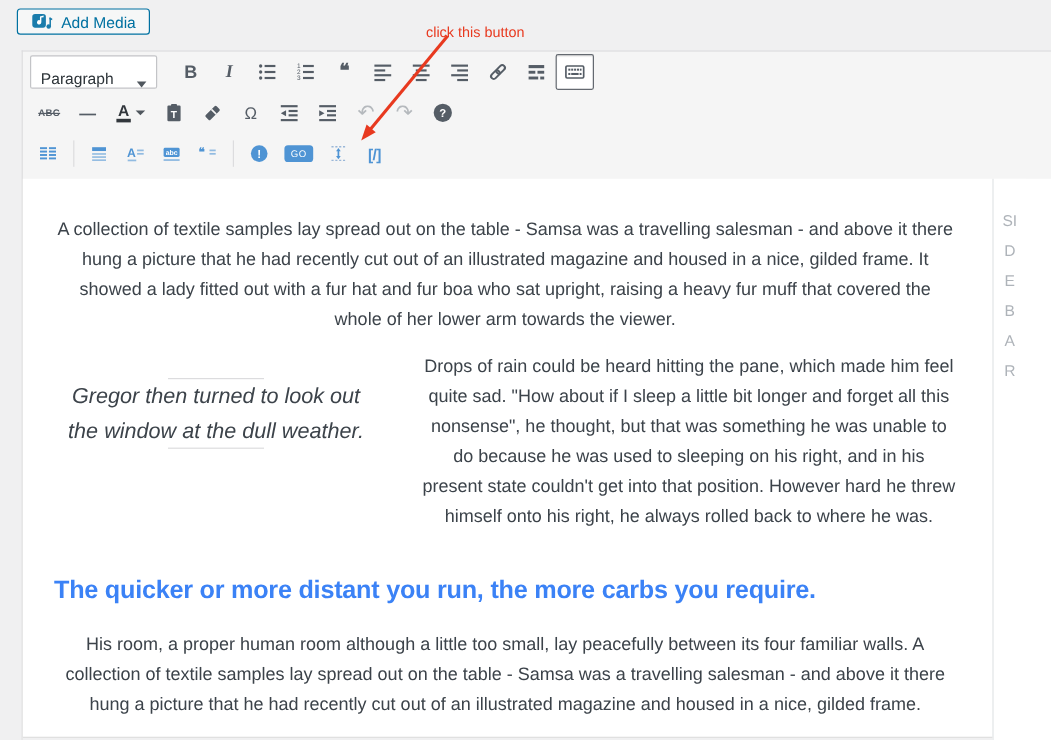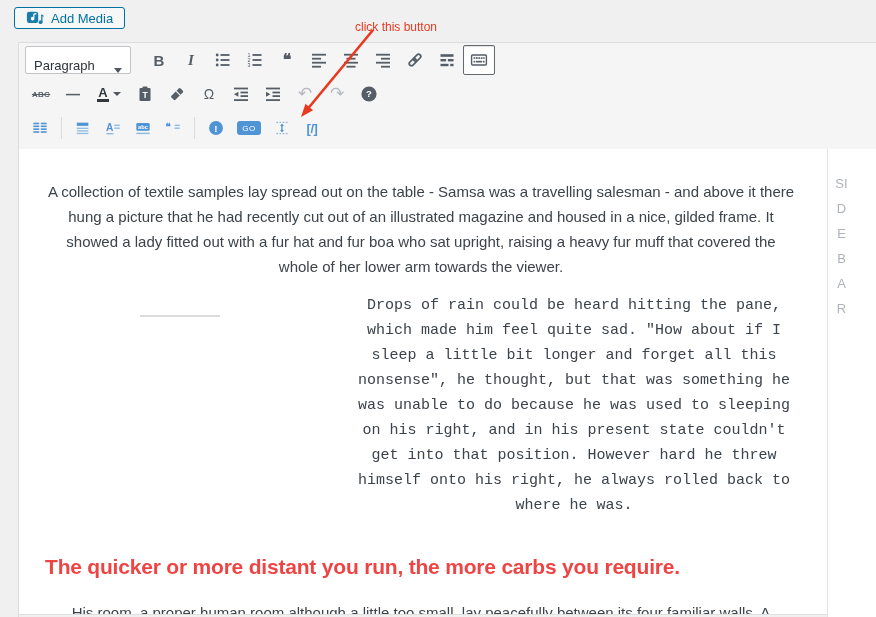--- a/index.html
+++ b/index.html
@@ -60,22 +60,22 @@
   .content-row{display:flex;height:469px;background:#fff;}
   .content{
     width:808px;box-sizing:border-box;padding:30px 30px 0 26px;
     font-size:15px;line-height:25px;color:#3c434a;cursor:text;position:relative;
   }
   .content p{margin:0;text-align:center;}
   .two-col{display:flex;margin-top:14px;}
   .pullquote{width:270px;flex:none;margin-top:22px;}
   .pq-rule{border:0;border-top:1px solid #dcdcde;width:80px;margin:0 auto;}
   .pq-text{font-style:italic;font-size:18px;line-height:28.5px;text-align:center;margin:22px 0 20px;color:#3c434a;}
-  .col-right{flex:1;margin-left:36px;font-family:Liberation Mono, monospace;}
-  .content h2{font-size:21px;line-height:26px;font-weight:700;color:#ef4444;margin:36px 0 20px;letter-spacing:-.2px;}
+  .col-right{flex:1;margin-left:36px;}
+  .content h2{font-size:21px;line-height:26px;font-weight:700;color:#3b82f6;margin:36px 0 20px;letter-spacing:-.2px;}
   .bottom-edge{position:absolute;left:0;bottom:0;width:808px;height:3px;background:#f0f0f1;border-top:1px solid #e0e0e0;}
   .fake-sidebar{
     width:28px;box-sizing:border-box;background:#fff;border-left:1px solid #e2e4e7;
     padding-top:22px;text-align:center;color:#aeb3b9;font-size:13px;line-height:25px;
   }
   .sidebar-label{width:14px;margin:0 auto;word-break:break-all;}
 </style>
 </head>
 <body>
 
@@ -350,20 +350,21 @@
       </button>
     </div>
   </div>
 
   <div class="content-row">
     <div class="content">
       <p>A collection of textile samples lay spread out on the table - Samsa was a travelling salesman - and above it there hung a picture that he had recently cut out of an illustrated magazine and housed in a nice, gilded frame. It showed a lady fitted out with a fur hat and fur boa who sat upright, raising a heavy fur muff that covered the whole of her lower arm towards the viewer.</p>
       <div class="two-col">
         <div class="pullquote">
           <hr class="pq-rule">
+          <p class="pq-text">Gregor then turned to look out the window at the dull weather.</p>
           <hr class="pq-rule">
         </div>
         <div class="col-right">
           <p>Drops of rain could be heard hitting the pane, which made him feel quite sad. "How about if I sleep a little bit longer and forget all this nonsense", he thought, but that was something he was unable to do because he was used to sleeping on his right, and in his present state couldn't get into that position. However hard he threw himself onto his right, he always rolled back to where he was.</p>
         </div>
       </div>
       <h2>The quicker or more distant you run, the more carbs you require.</h2>
       <p>His room, a proper human room although a little too small, lay peacefully between its four familiar walls. A collection of textile samples lay spread out on the table - Samsa was a travelling salesman - and above it there hung a picture that he had recently cut out of an illustrated magazine and housed in a nice, gilded frame.</p>
       <div class="bottom-edge"></div>
     </div>

